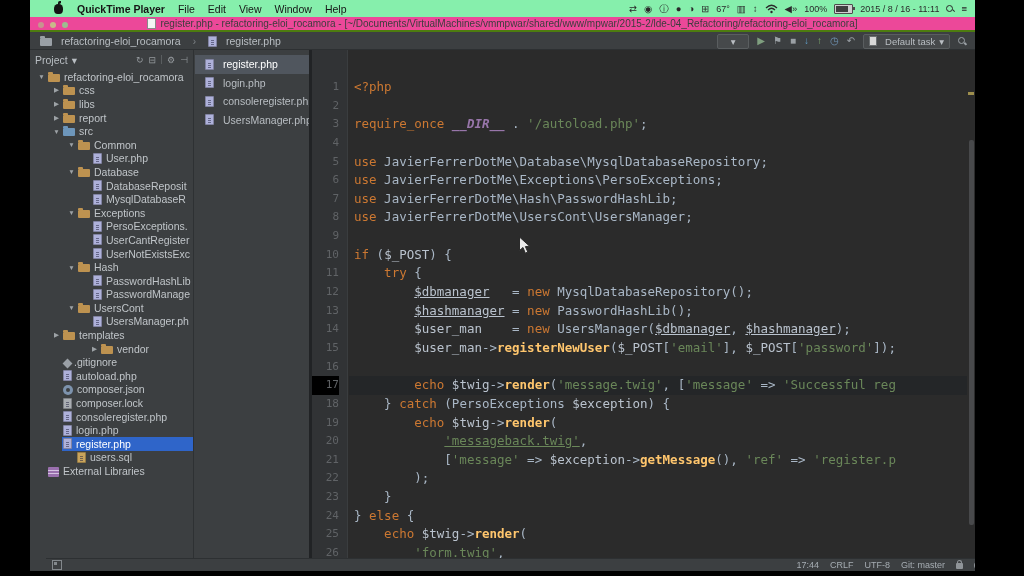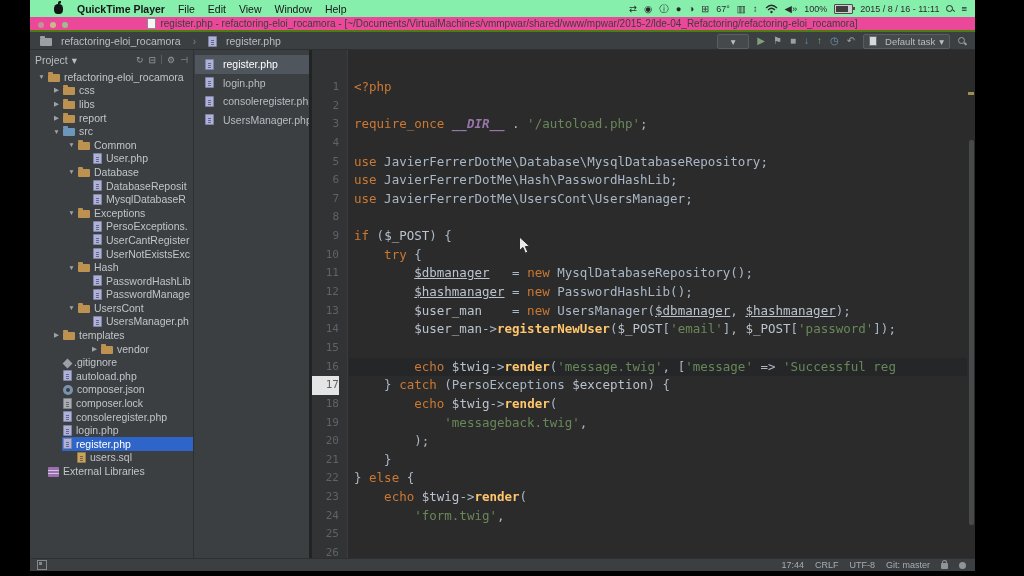--- a/index.html
+++ b/index.html
@@ -77,39 +77,39 @@
   .tabstrip{position:absolute;left:165px;top:0;width:114px;height:100%;background:#3c3f41;border-right:3px solid #212325;box-sizing:content-box}
   .tabs{margin-top:5px}
   .tab{height:18.5px;display:flex;align-items:center;gap:5px;padding-left:10px;font-size:10.5px;color:#b9bec3;white-space:nowrap;overflow:hidden}
   .tab.active{background:#50565e;color:#fff}
 
   .editor{position:absolute;left:282px;top:0;right:0;bottom:0;background:#2b2b2b;overflow:hidden}
   .gutter{position:absolute;left:0;top:0;width:36px;bottom:0;background:#313335;border-right:1px solid #3a3d3f;
           box-sizing:border-box;padding:28px 8px 0 0;text-align:right;
           font:11px/18.65px "DejaVu Sans Mono",monospace;color:#606366}
   .g-row{height:18.65px}
-  .g-row.cur{background:#e5e5e5}
+  .g-row.cur{background:#000000}
   .code{position:absolute;left:37px;top:0;right:8px;bottom:0;padding-top:28px;overflow:hidden;
         font:12.5px/18.65px "DejaVu Sans Mono",monospace;color:#a9b7c6}
   .c-row{height:18.65px;white-space:pre;padding-left:5px}
   .c-row.cur{background:#242628}
   .tk-kw{color:#cc7832}
   .tk-id{color:#a9b7c6}
   .tk-pl{color:#a9b7c6}
   .tk-var{color:#bac3ce}
   .tk-varu{color:#bac3ce;text-decoration:underline}
   .tk-fn{color:#ffc66d;font-weight:bold}
   .tk-str{color:#6a8759}
-  .tk-stru{color:#6a8759;}
+  .tk-stru{color:#6a8759;text-decoration:underline}
   .tk-const{color:#9876aa;font-style:italic;font-weight:bold}
   .scroll-thumb{position:absolute;right:1px;top:90px;width:5px;height:385px;background:#606366;opacity:.55;border-radius:2px}
   .stripe-mark{position:absolute;right:1px;top:42px;width:6px;height:3px;background:#9e8f4d}
 
   
-  .statusbar{position:absolute;left:1px;top:558px;width:100%;height:13px;background:#3c3f41;border-top:1px solid #2d3032;
+  .statusbar{position:absolute;left:16px;top:558px;width:100%;height:13px;background:#3c3f41;border-top:1px solid #2d3032;
              box-sizing:border-box;display:flex;align-items:center;padding:0 10px 0 6px;font-size:9px;color:#a6adb3}
   .tw-toggle{width:8px;height:8px;border:1px solid #83888c;position:relative}
   .tw-toggle::before{content:"";position:absolute;left:1px;top:1px;width:3px;height:3px;background:#83888c}
   .sb-right{margin-left:auto;display:flex;align-items:center;gap:11px}
   .lock-ic{width:7px;height:6px;background:#8f9498;border-radius:1px;position:relative;margin-top:2px}
   .lock-ic::before{content:"";position:absolute;left:1px;top:-3px;width:3px;height:3px;border:1px solid #8f9498;border-bottom:none;border-radius:3px 3px 0 0}
   .hector{width:7px;height:7px;border-radius:50%;background:#8f9498}
 
   .cursor{position:absolute;left:488px;top:236px;z-index:60}
 </style>
@@ -470,34 +470,36 @@
             <div class="g-row">24</div>
             <div class="g-row">25</div>
             <div class="g-row">26</div>
           </div>
         <div class="code" id="code">
             <div class="c-row"><span class="tk-kw">&lt;?php</span></div>
             <div class="c-row"></div>
             <div class="c-row"><span class="tk-kw">require_once</span><span class="tk-pl"> </span><span class="tk-const">__DIR__</span><span class="tk-pl"> . </span><span class="tk-str">'/autoload.php'</span><span class="tk-pl">;</span></div>
             <div class="c-row"></div>
             <div class="c-row"><span class="tk-kw">use</span><span class="tk-pl"> </span><span class="tk-id">JavierFerrerDotMe\Database\MysqlDatabaseRepository</span><span class="tk-pl">;</span></div>
+            <div class="c-row"><span class="tk-kw">use</span><span class="tk-pl"> </span><span class="tk-id">JavierFerrerDotMe\Exceptions\PersoExceptions</span><span class="tk-pl">;</span></div>
             <div class="c-row"><span class="tk-kw">use</span><span class="tk-pl"> </span><span class="tk-id">JavierFerrerDotMe\Hash\PasswordHashLib</span><span class="tk-pl">;</span></div>
             <div class="c-row"><span class="tk-kw">use</span><span class="tk-pl"> </span><span class="tk-id">JavierFerrerDotMe\UsersCont\UsersManager</span><span class="tk-pl">;</span></div>
             <div class="c-row"></div>
             <div class="c-row"><span class="tk-kw">if</span><span class="tk-pl"> (</span><span class="tk-var">$_POST</span><span class="tk-pl">) {</span></div>
             <div class="c-row"><span class="tk-pl">    </span><span class="tk-kw">try</span><span class="tk-pl"> {</span></div>
             <div class="c-row"><span class="tk-pl">        </span><span class="tk-varu">$dbmanager</span><span class="tk-pl">   = </span><span class="tk-kw">new</span><span class="tk-pl"> </span><span class="tk-id">MysqlDatabaseRepository</span><span class="tk-pl">();</span></div>
             <div class="c-row"><span class="tk-pl">        </span><span class="tk-varu">$hashmanager</span><span class="tk-pl"> = </span><span class="tk-kw">new</span><span class="tk-pl"> </span><span class="tk-id">PasswordHashLib</span><span class="tk-pl">();</span></div>
             <div class="c-row"><span class="tk-pl">        </span><span class="tk-var">$user_man</span><span class="tk-pl">    = </span><span class="tk-kw">new</span><span class="tk-pl"> </span><span class="tk-id">UsersManager</span><span class="tk-pl">(</span><span class="tk-varu">$dbmanager</span><span class="tk-pl">, </span><span class="tk-varu">$hashmanager</span><span class="tk-pl">);</span></div>
             <div class="c-row"><span class="tk-pl">        </span><span class="tk-var">$user_man</span><span class="tk-pl">-&gt;</span><span class="tk-fn">registerNewUser</span><span class="tk-pl">(</span><span class="tk-var">$_POST</span><span class="tk-pl">[</span><span class="tk-str">'email'</span><span class="tk-pl">], </span><span class="tk-var">$_POST</span><span class="tk-pl">[</span><span class="tk-str">'password'</span><span class="tk-pl">]);</span></div>
             <div class="c-row"></div>
             <div class="c-row cur"><span class="tk-pl">        </span><span class="tk-kw">echo</span><span class="tk-pl"> </span><span class="tk-var">$twig</span><span class="tk-pl">-&gt;</span><span class="tk-fn">render</span><span class="tk-pl">(</span><span class="tk-str">'message.twig'</span><span class="tk-pl">, [</span><span class="tk-str">'message'</span><span class="tk-pl"> =&gt; </span><span class="tk-str">'Successful reg</span></div>
             <div class="c-row"><span class="tk-pl">    } </span><span class="tk-kw">catch</span><span class="tk-pl"> (</span><span class="tk-id">PersoExceptions</span><span class="tk-pl"> </span><span class="tk-var">$exception</span><span class="tk-pl">) {</span></div>
             <div class="c-row"><span class="tk-pl">        </span><span class="tk-kw">echo</span><span class="tk-pl"> </span><span class="tk-var">$twig</span><span class="tk-pl">-&gt;</span><span class="tk-fn">render</span><span class="tk-pl">(</span></div>
             <div class="c-row"><span class="tk-pl">            </span><span class="tk-stru">'messageback.twig'</span><span class="tk-pl">,</span></div>
+            <div class="c-row"><span class="tk-pl">            [</span><span class="tk-str">'message'</span><span class="tk-pl"> =&gt; </span><span class="tk-var">$exception</span><span class="tk-pl">-&gt;</span><span class="tk-fn">getMessage</span><span class="tk-pl">(), </span><span class="tk-str">'ref'</span><span class="tk-pl"> =&gt; </span><span class="tk-str">'register.p</span></div>
             <div class="c-row"><span class="tk-pl">        );</span></div>
             <div class="c-row"><span class="tk-pl">    }</span></div>
             <div class="c-row"><span class="tk-pl">} </span><span class="tk-kw">else</span><span class="tk-pl"> {</span></div>
             <div class="c-row"><span class="tk-pl">    </span><span class="tk-kw">echo</span><span class="tk-pl"> </span><span class="tk-var">$twig</span><span class="tk-pl">-&gt;</span><span class="tk-fn">render</span><span class="tk-pl">(</span></div>
             <div class="c-row"><span class="tk-pl">        </span><span class="tk-str">'form.twig'</span><span class="tk-pl">,</span></div>
           </div>
         <div class="stripe-mark"></div>
         <div class="scroll-thumb"></div>
       </div>
     </div>

